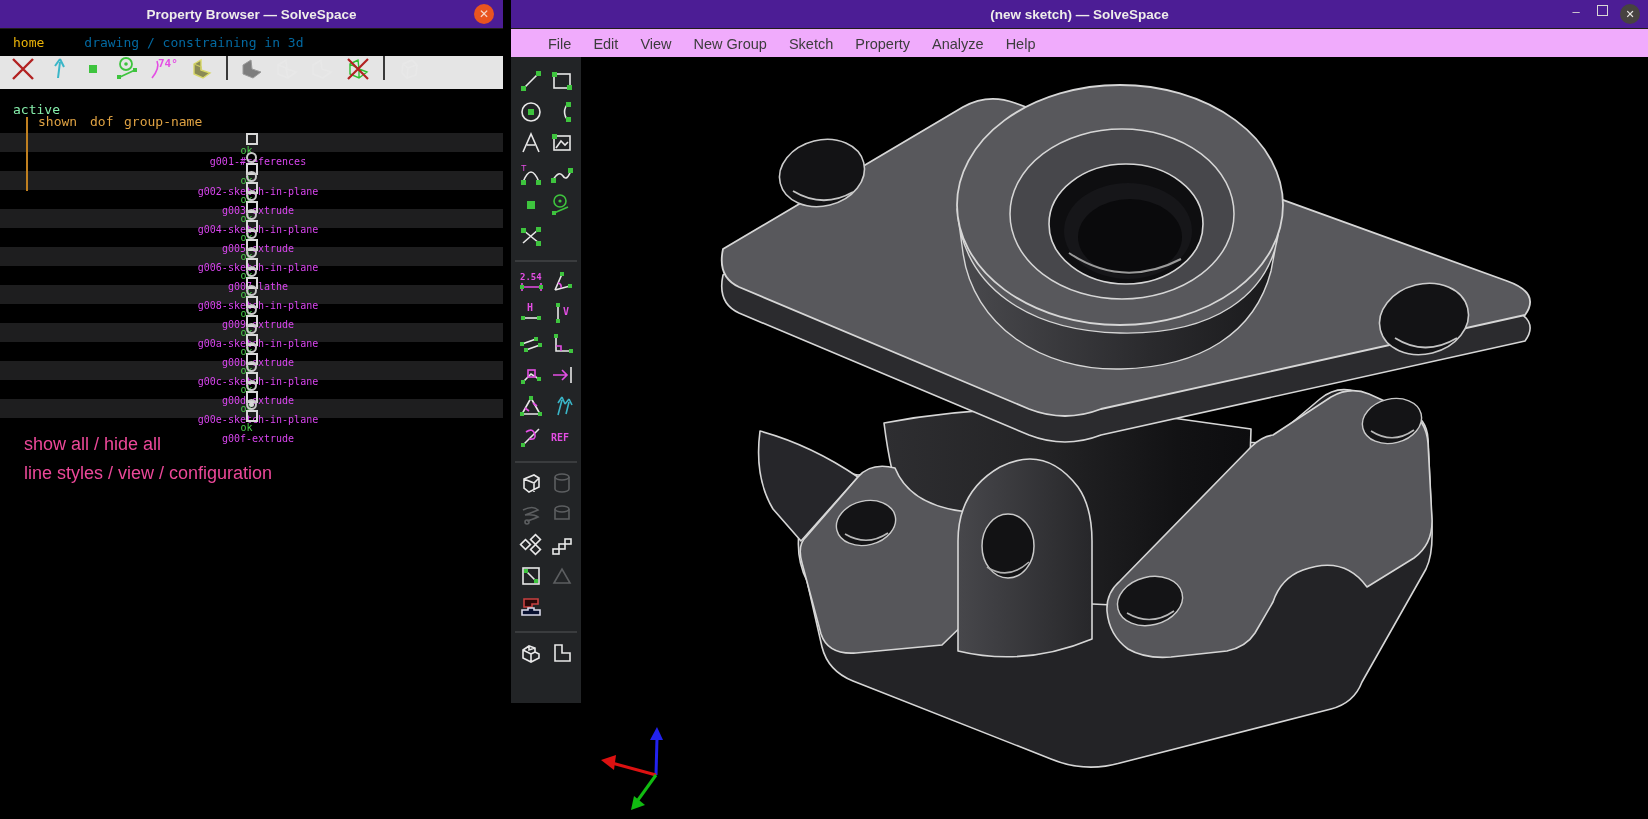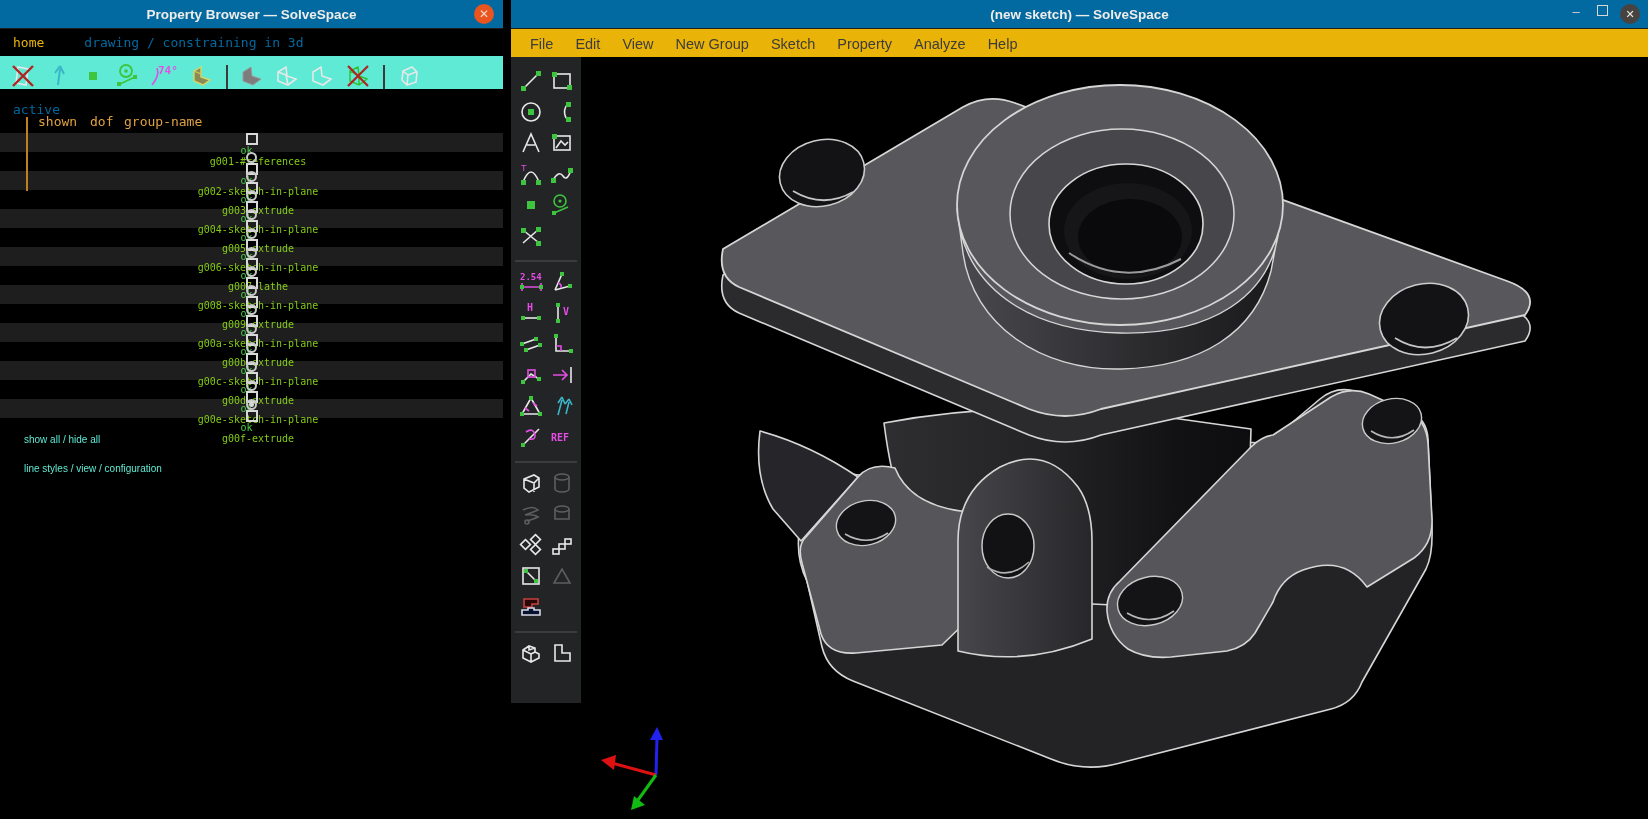--- a/index.html
+++ b/index.html
@@ -1,58 +1,58 @@
 <!DOCTYPE html>
 <html><head>
 <meta charset="utf-8">
 <style>
   html,body{margin:0;padding:0;background:#000;width:1648px;height:819px;overflow:hidden;
     font-family:"Liberation Sans",sans-serif;}
   .win{position:absolute;top:0;bottom:0;}
   
   #pb{left:0;width:503px;background:#000;}
-  .titlebar{height:28px;background:#0369a1;border-bottom:1px solid #201d1a;
+  .titlebar{height:28px;background:#4c1d95;border-bottom:1px solid #201d1a;
     display:flex;align-items:center;justify-content:center;position:relative;}
   .titlebar .t{color:#efedea;font-size:13.5px;font-weight:bold;}
   .closebtn{position:absolute;right:9px;top:4px;width:20px;height:20px;border-radius:50%;
     background:#e9541f;color:#f6d8cb;font-size:12px;line-height:20px;text-align:center;cursor:pointer;}
   .mono{font-family:"DejaVu Sans Mono",monospace;}
   #pb-nav{height:27px;display:flex;align-items:center;font-size:13px;}
   #pb-nav .home{color:#eab308;margin-left:13px;}
   #pb-nav .path{color:#0369a1;margin-left:40px;}
-  #pb-toolbar{height:33px;background:#5eead4;display:flex;align-items:flex-end;gap:9px;padding-left:10px;}
+  #pb-toolbar{height:33px;background:#e5e5e5;display:flex;align-items:flex-start;gap:9px;padding-left:10px;}
   #pb-toolbar svg{display:block;}
   .tsep{width:2px;height:24px;background:#3a3a3a;margin:0 2px;}
   
   #grouptable{position:absolute;top:100px;left:0;right:0;}
-  .active-lab{position:absolute;left:13px;top:2px;color:#0369a1;font-size:13px;}
+  .active-lab{position:absolute;left:13px;top:2px;color:#86efac;font-size:13px;}
   .active-line{position:absolute;left:26px;top:17px;width:2px;height:74px;background:#c08020;}
   .thead{position:relative;height:19px;margin-top:14px;font-size:13px;color:#dfa243;}
   .thead .h1{position:absolute;left:38px;} .thead .h2{position:absolute;left:90px;}
   .thead .h3{position:absolute;left:124px;}
   .grow{height:19px;display:flex;align-items:center;font-size:10px;cursor:pointer;flex-direction:column;}
   .grow.stripe{background:#1e1e1f;}
   .c-act{width:40px;display:flex;justify-content:center;align-items:center;}
   .c-shown{width:28px;display:flex;justify-content:center;align-items:center;}
   .c-dof{width:35px;padding-left:13px;color:#4cd24c;}
-  .c-name{margin-left:13px;color:#84cc16;}
+  .c-name{margin-left:13px;color:#d946ef;}
   .radio{width:11px;height:11px;border:2px solid #c9c9c9;border-radius:50%;box-sizing:border-box;
     display:flex;align-items:center;justify-content:center;}
   .radio .dot{width:5px;height:5px;border-radius:50%;background:#d8d8d8;}
   .chk{width:12px;height:12px;border:2px solid #d8d8d8;box-sizing:border-box;}
-  .pb-link{position:absolute;left:24px;font-size:10px;color:#5eead4;cursor:pointer;}
+  .pb-link{position:absolute;left:24px;font-size:18px;color:#ec4899;cursor:pointer;}
   
   #sk{left:511px;width:1137px;background:#000;}
   #sk .titlebar{justify-content:center;}
   .wc{position:absolute;top:4px;display:flex;align-items:center;gap:10px;right:8px;}
   .wc .mini,.wc .maxi{color:#d9d7d4;width:16px;height:20px;font-size:13px;text-align:center;cursor:pointer;}
   .wc .maxi span{display:inline-block;width:9px;height:9px;border:1px solid #d9d7d4;}
   .wc .xcirc{width:20px;height:20px;border-radius:50%;background:#474340;color:#eceae7;
     font-size:11px;line-height:20px;text-align:center;cursor:pointer;}
-  #menubar{height:29px;background:#eab308;display:flex;align-items:center;padding-left:8px;}
+  #menubar{height:29px;background:#f0abfc;display:flex;align-items:center;padding-left:26px;}
   .menu-item{font-size:14.5px;color:#3c3c3c;padding:0 11px;cursor:pointer;}
   #viewport{position:absolute;left:0;top:57px;width:1137px;height:762px;background:#000;}
   #sk-toolbar{position:absolute;left:0;top:0;width:70px;height:646px;background:#222426;
     display:flex;flex-direction:column;align-items:center;padding-top:12px;box-sizing:border-box;}
   .trow{display:flex;gap:7px;margin-bottom:7px;}
   .tcell{width:24px;height:24px;display:flex;align-items:center;justify-content:center;cursor:pointer;}
   .gsep{width:62px;height:2px;background:#3a3c3e;margin:5px 0 8px 0;}
   .mag{fill:none;stroke:#e44ee4;stroke-width:1.6;}
   .wst{fill:none;stroke:#e8e8e8;stroke-width:1.6;}
   .gd{fill:#3ec43e;stroke:none;}

